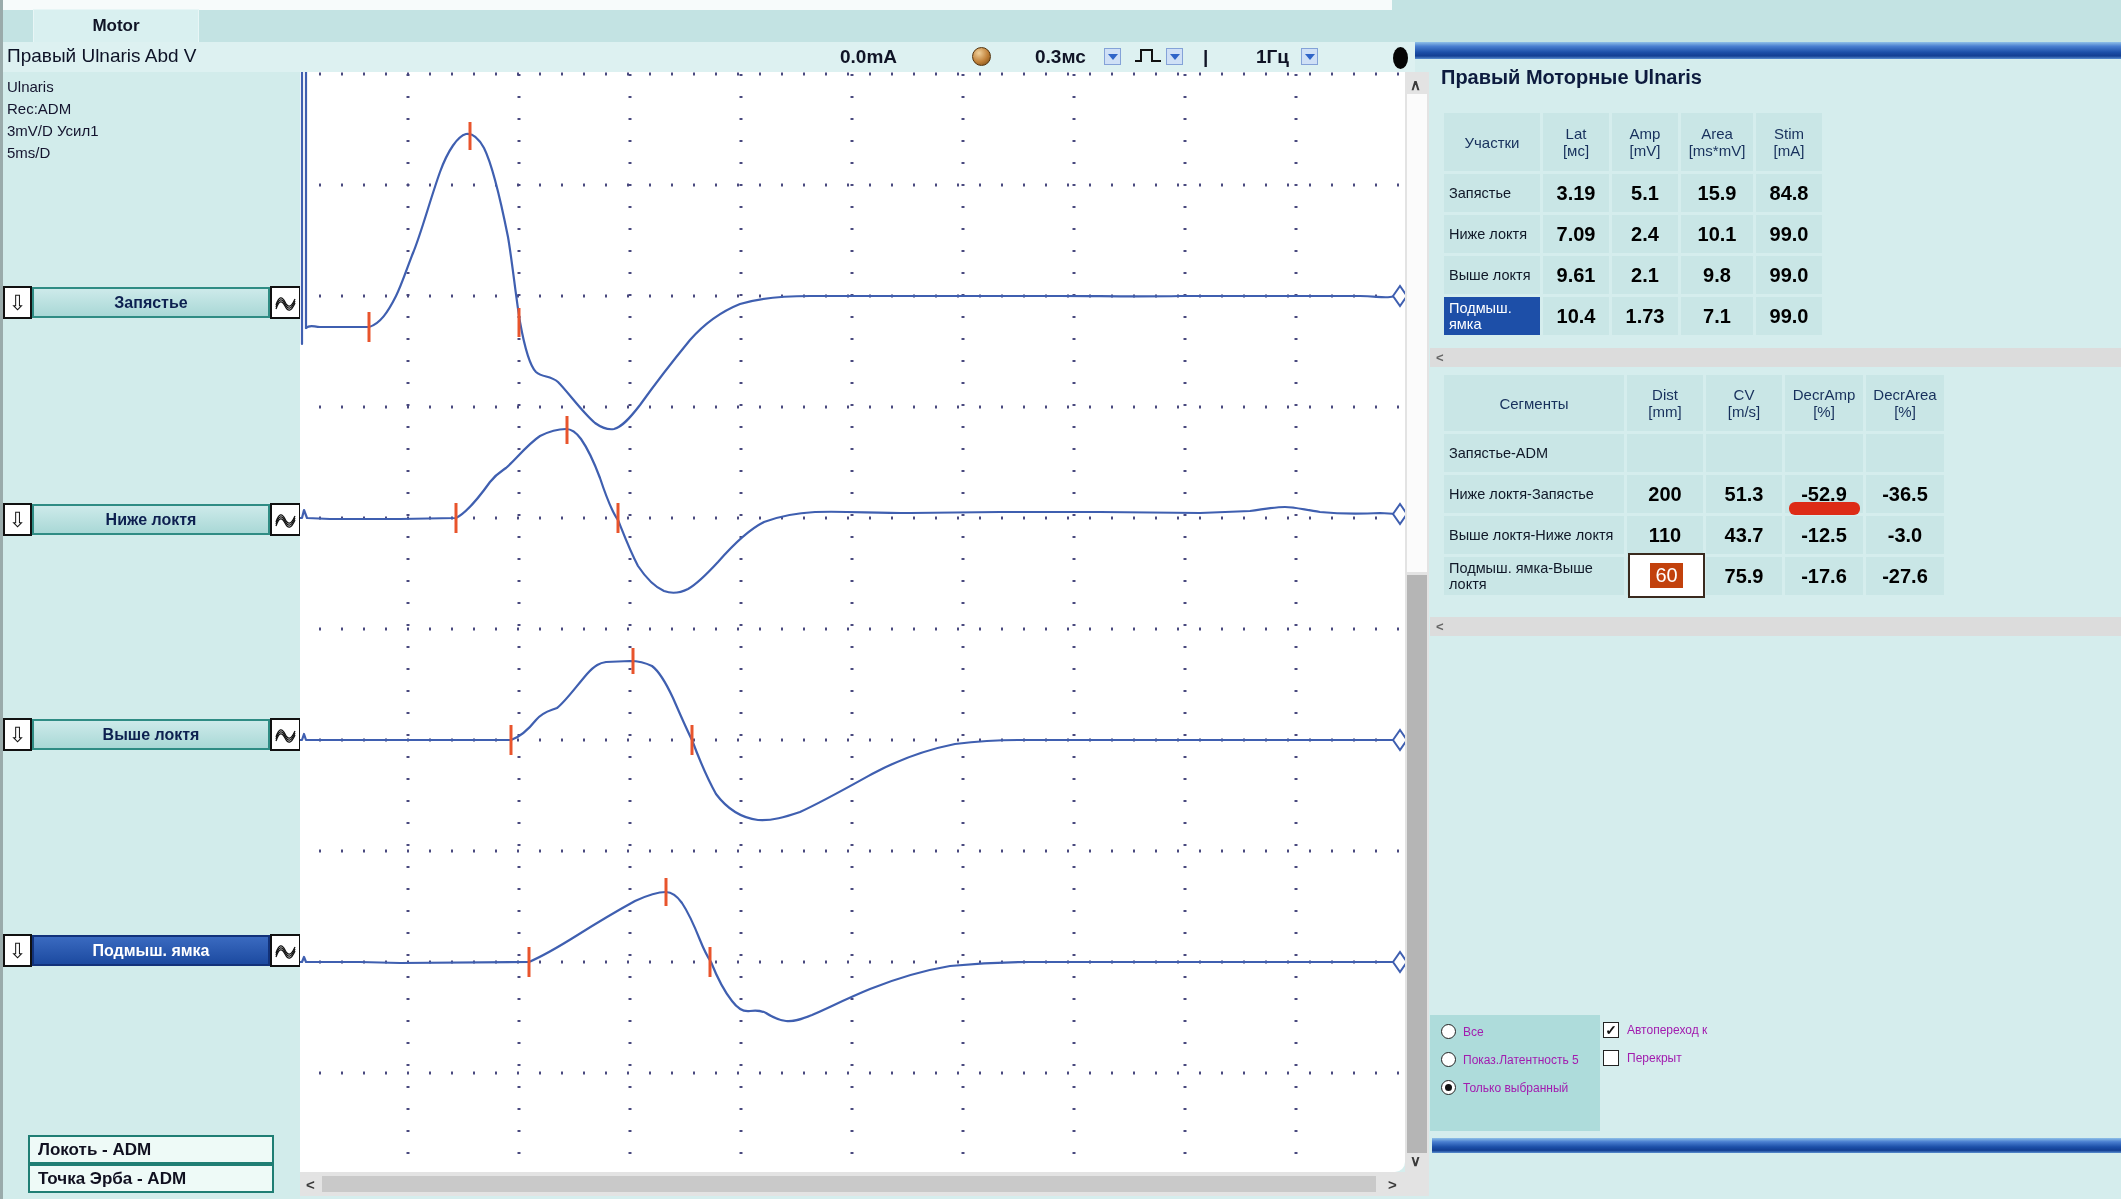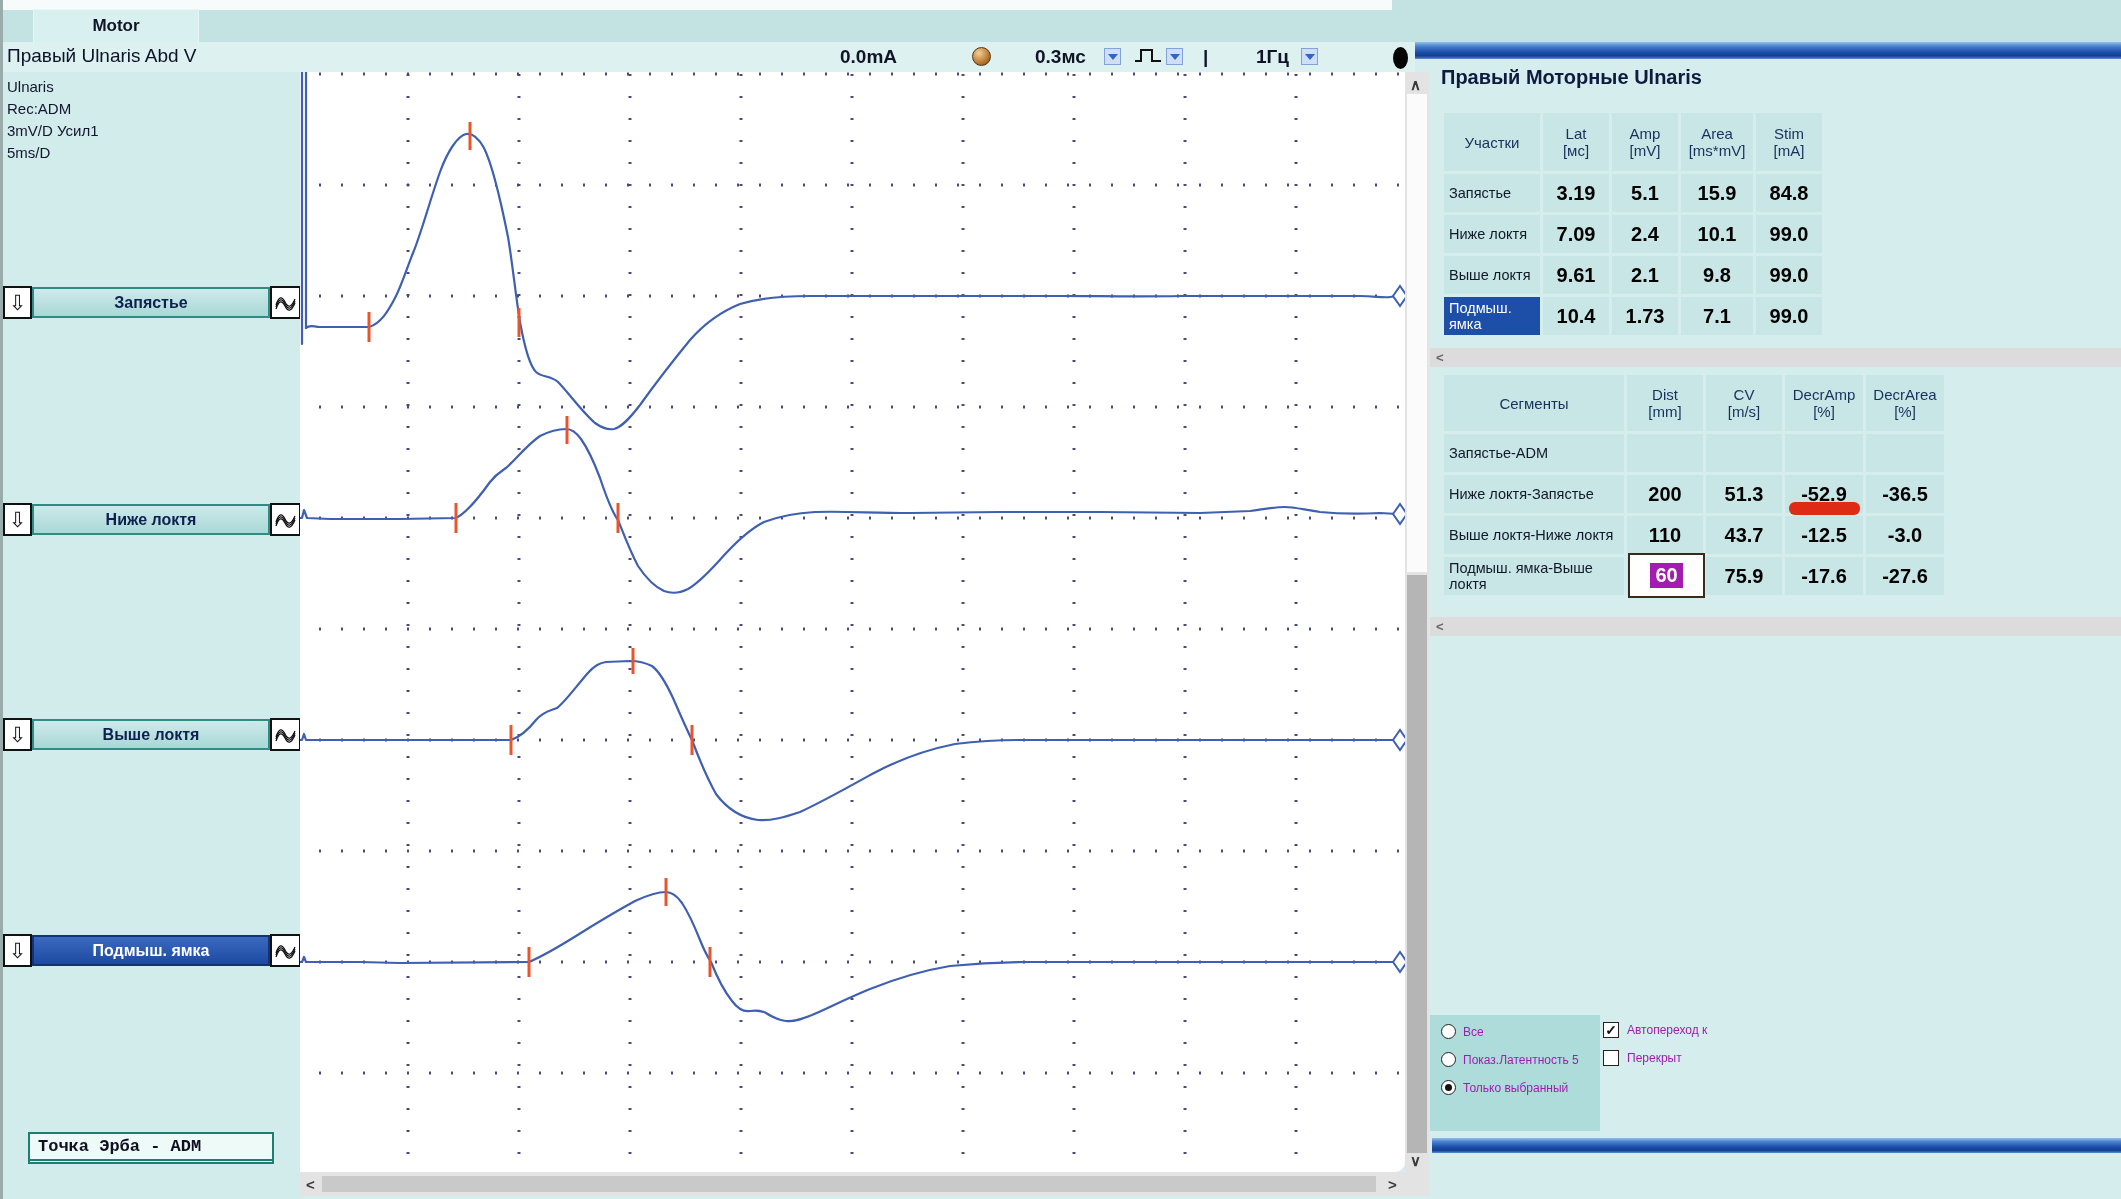--- a/index.html
+++ b/index.html
@@ -76,21 +76,21 @@
   .cell.rowlabel { justify-content:flex-start; padding-left:5px; font-size:14.5px; color:#101828; }
   .cell.rowlabel.selected { background:#1d4fa8; color:#fff; }
   .cell.num { font-weight:bold; font-size:20px; color:#000; }
 
   .gray-strip { position:absolute; left:1430px; width:691px; height:19px; background:#dcdcdc; color:#666;
                 font-size:13px; font-weight:bold; display:flex; align-items:center; padding-left:6px; }
 
   #decramp-marker { left:1789px; top:502px; width:71px; height:13px; background:#dd2b16; border-radius:6px; }
   #dist-input { left:1628px; top:553px; width:77px; height:45px; background:#fff; border:2px solid #3a2a1e;
                 display:flex; align-items:center; justify-content:center; }
-  #dist-input .sel { background:#a21caf; color:#fff; font-weight:bold; font-size:20px; padding:1px 5px; }
+  #dist-input .sel { background:#c2410c; color:#fff; font-weight:normal; font-size:20px; padding:1px 5px; }
 
   
   #hist-bar1 { left:1430px; top:1000px; width:691px; height:15px; color:#fff; font-size:11px;
                display:flex; align-items:center; padding-left:13px; }
   #hist-bar2 { left:1432px; top:1138px; width:689px; height:15px; }
   #radio-box { left:1430px; top:1015px; width:170px; height:116px; background:#aedcdb; }
   .radio-row { position:absolute; display:flex; align-items:center; }
   .radio { width:15px; height:15px; border-radius:50%; background:#fff; border:1.5px solid #222;
            margin-right:7px; display:flex; align-items:center; justify-content:center; }
   .radio .dot { width:7px; height:7px; border-radius:50%; background:#111; }
@@ -171,21 +171,21 @@
   <div class="chan-bar selected abs" style="top:935px;">Подмыш. ямка</div>
   <div class="chan-wave abs" style="top:934px;">
     <svg width="21" height="18">
       <path d="M1,11 C4,2 7,2 10,8 C13,14 16,14 20,5" fill="none" stroke="#111" stroke-width="1.3"></path>
       <path d="M1,13 C4,4 7,4 10,10 C13,16 16,16 20,7" fill="none" stroke="#111" stroke-width="1.3"></path>
       <path d="M1,15 C4,6 7,6 10,12 C13,18 16,18 20,9" fill="none" stroke="#111" stroke-width="1.3"></path>
     </svg>
   </div>
 
   <div class="bl-btn abs" style="top:1135px;">Локоть - ADM</div>
-  <div class="bl-btn abs" style="top:1132px;font-family:Liberation Mono, monospace;">Точка Эрба - ADM</div>
+  <div class="bl-btn abs" style="top:1164px;">Точка Эрба - ADM</div>
 
   <div id="plot" class="abs"></div>
   <svg id="trace-svg" class="abs" width="1105" height="1100" viewBox="0 0 1105 1100">
     <g stroke="#3f5fb0" stroke-width="2.2" fill="none" stroke-linejoin="round" stroke-linecap="round">
 
       <path d="M2,0 L2,272 M6,0 L6,256"></path>
 
       <path d="M6,256 C10,252 14,255 20,255 L69,255 C80,252 88,240 96,224 C102,212 107,196 113,181 C121,162 130,128 140,100 C148,78 158,64 166,62 C172,61 178,65 184,76 C192,92 200,125 208,165 C212,188 216,226 220,250 C224,272 229,293 236,300 C243,306 250,303 258,310 C268,320 282,340 295,351 C302,356 308,358 314,357 C322,355 330,346 340,333 C355,312 372,290 390,268 C405,251 420,240 440,232 C460,226 480,224 510,224 L760,224 C800,224 840,225 880,224 L1060,224 C1075,224 1082,226 1090,225 L1097,224"></path>
 
       <path d="M0,446 L2,446 L4,438 L7,446 L30,447 L100,447 L156,446 C168,440 180,424 190,410 C197,401 202,399 206,396 C215,388 228,372 240,364 C250,359 260,357 266,357 C272,357 276,360 281,367 C288,377 294,390 300,406 C306,424 312,440 318,448 C324,463 330,479 338,494 C346,506 355,515 364,519 C372,522 380,521 388,517 C397,512 406,503 418,490 C432,474 448,458 464,450 C480,444 495,441 515,440 C545,439 570,441 610,441 L700,440 L800,440 L900,441 L950,439 C965,437 975,435 985,435 C995,435 1005,438 1020,440 C1040,442 1060,442 1080,441 L1097,442"></path>

